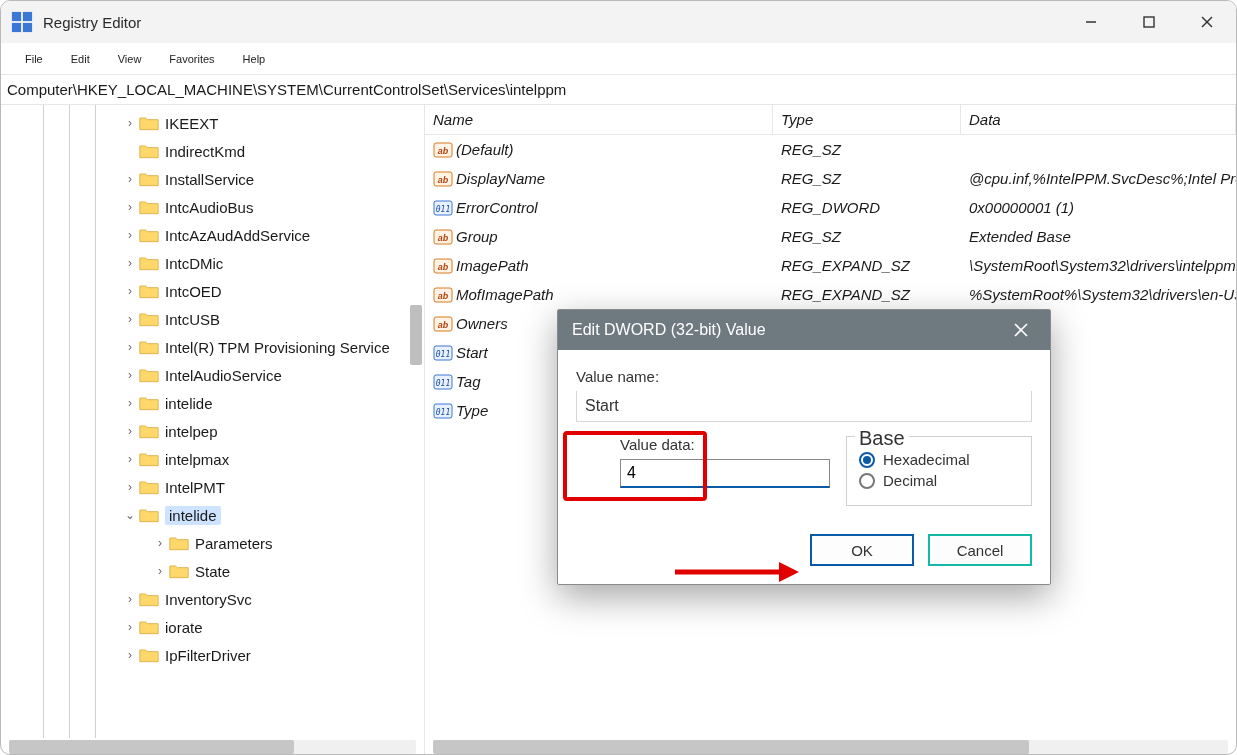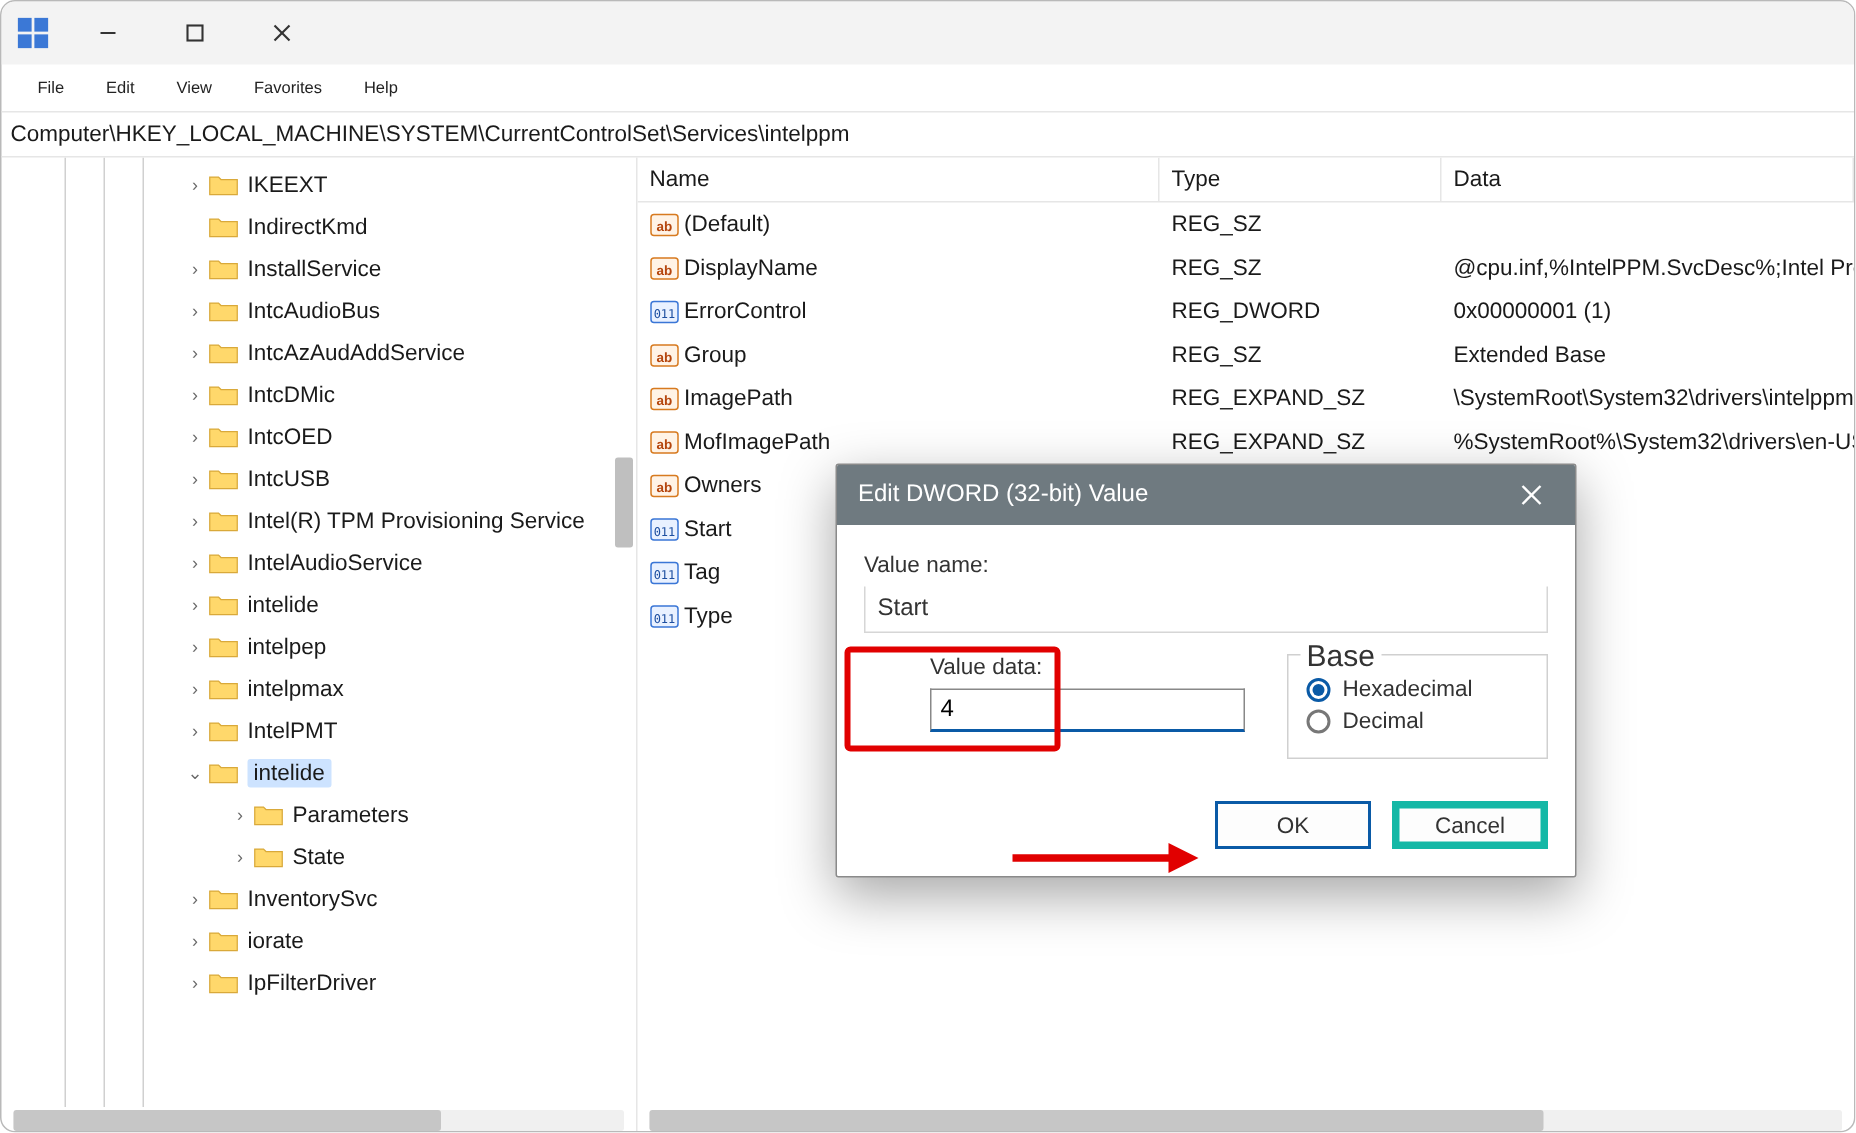--- a/index.html
+++ b/index.html
@@ -12,21 +12,21 @@
   .titlebar .winbtn { width: 58px; height: 42px; display: flex; align-items: center; justify-content: center; color: #333; }
   .titlebar .winbtn svg { width: 14px; height: 14px; }
   
   .menubar { height: 32px; display: flex; align-items: center; padding: 0 10px; gap: 0; border-bottom: 1px solid #e6e6e6; }
   .menubar .item { padding: 4px 14px; font-size: 11px; color: #222; }
   
   .address { height: 30px; border-bottom: 1px solid #e6e6e6; display: flex; align-items: center; padding: 0 6px; font-size: 15px; }
   
   .split { display: flex; height: calc(755px - 42px - 32px - 30px); }
   .tree-pane { width: 424px; border-right: 1px solid #e6e6e6; position: relative; overflow: hidden; }
-  .values-pane { flex: 1; overflow: hidden; position: relative; }
+  .values-pane { flex: 1; overflow: hidden; position: relative; font-style: italic; }
   
   .tree { padding: 4px 0 0 0; height: calc(100% - 18px); overflow: hidden; position: relative; }
   .tree .row { display: flex; align-items: center; height: 28px; padding-left: 120px; white-space: nowrap; }
   .tree .arrow { width: 18px; display: inline-flex; justify-content: center; color: #6a6a6a; font-size: 12px; }
   .tree .folder { width: 20px; height: 16px; margin-right: 6px; }
   .tree .row.selected .label { background: #cde3ff; padding: 1px 4px; border-radius: 2px; }
   .tree .row.sub { padding-left: 150px; }
   .tree .tree-lines { position: absolute; left: 0; top: 0; bottom: 0; width: 120px; }
   .tree .tree-lines .v { position: absolute; width: 1px; background: #d0d0d0; top: 0; bottom: 0; }
   
@@ -47,52 +47,53 @@
   .vrow .c-data { flex: 1; }
   .reg-icon { width: 19px; height: 20px; margin-right: 4px; flex-shrink: 0; }
   
   .dialog { position: absolute; left: 556px; top: 308px; width: 494px; background: #fff; border: 1px solid #8a8a8a; box-shadow: 0 12px 36px rgba(0,0,0,.35); z-index: 50; border-radius: 2px; overflow: hidden; }
   .dialog .dlg-title { height: 40px; background: #6f7a80; color: #fff; display: flex; align-items: center; padding: 0 14px; font-size: 16px; }
   .dialog .dlg-title .spacer { flex: 1; }
   .dialog .dlg-title .x { width: 30px; display: flex; justify-content: center; }
   .dialog .body { padding: 18px 18px 18px 18px; font-size: 15px; color: #333; }
   .dialog .label { margin-bottom: 6px; }
   .dialog .name-display { border: 1px solid #d6d6d6; border-top: none; padding: 6px 8px; margin-bottom: 14px; font-size: 16px; }
-  .dialog .mid { display: flex; gap: 28px; padding-left: 44px; }
+  .dialog .mid { display: flex; gap: 16px; padding-left: 44px; }
   .dialog .fieldset { position: relative; }
   .dialog .fieldset .legend { font-size: 15px; color: #333; padding-bottom: 6px; }
   .dialog .val-input { width: 210px; border: 1px solid #888; padding: 4px 6px; font-size: 16px; border-bottom: 2px solid #0a5aa6; }
   .dialog .base-box { border: 1px solid #d0d0d0; padding: 10px 12px 12px 12px; width: 220px; position: relative; }
   .dialog .base-box .legend2 { position: absolute; top: -10px; left: 8px; background: #fff; padding: 0 4px; font-size: 20px; }
   .dialog .radio-row { display: flex; align-items: center; gap: 8px; margin: 4px 0; }
   .dialog .radio { width: 16px; height: 16px; border-radius: 50%; border: 2px solid #0a5aa6; display: inline-flex; align-items: center; justify-content: center; }
   .dialog .radio.on::after { content: ""; width: 8px; height: 8px; border-radius: 50%; background: #0a5aa6; }
   .dialog .radio.off { border-color: #777; }
   .dialog .buttons { display: flex; justify-content: flex-end; gap: 14px; margin-top: 28px; }
-  .dialog .btn { width: 104px; height: 32px; border: 5px solid #14b8a6; background: #fdfdfd; display: flex; align-items: center; justify-content: center; font-size: 15px; }
+  .dialog .btn { width: 104px; height: 32px; border: 2px solid #14b8a6; background: #fdfdfd; display: flex; align-items: center; justify-content: center; font-size: 15px; }
   .dialog .btn.primary { border: 2px solid #0a5aa6; }
   
   .red-rect { position: absolute; border: 4px solid #e10000; border-radius: 4px; z-index: 60; pointer-events: none; }
   
   .red-arrow { position: absolute; z-index: 60; pointer-events: none; }
 </style>
 </head>
 <body>
 
 <div class="window">
 
   <div class="titlebar">
     <span class="icon">
       <svg viewBox="0 0 24 24">
           <rect x="1" y="1" width="10" height="10" fill="#3b78d6"></rect>
           <rect x="13" y="1" width="10" height="10" fill="#3b78d6"></rect>
           <rect x="1" y="13" width="10" height="10" fill="#3b78d6"></rect>
           <rect x="13" y="13" width="10" height="10" fill="#3b78d6"></rect>
         </svg>
     </span>
+    <span class="title">Registry Editor</span>
     <div class="winbtn">
         <svg viewBox="0 0 14 14">
           <line x1="2" y1="7" x2="12" y2="7" stroke="#333" stroke-width="1.4"></line>
         </svg>
       </div>
     <div class="winbtn">
         <svg viewBox="0 0 14 14">
           <rect x="2" y="2" width="10" height="10" fill="none" stroke="#333" stroke-width="1.4"></rect>
         </svg>
       </div>

